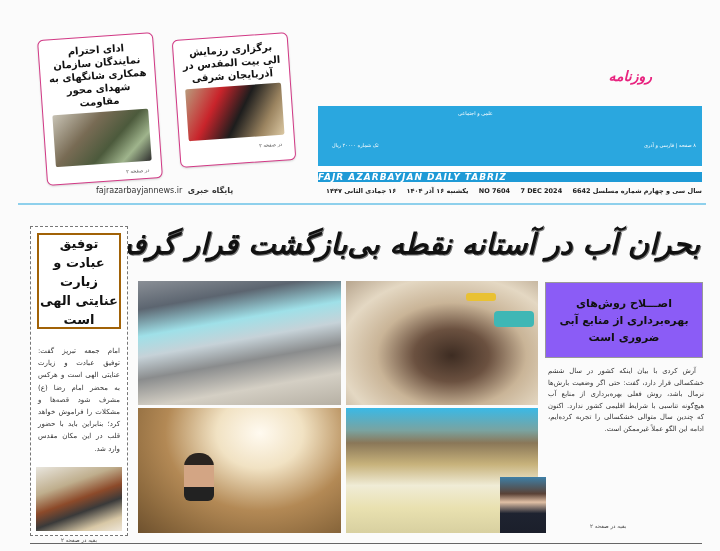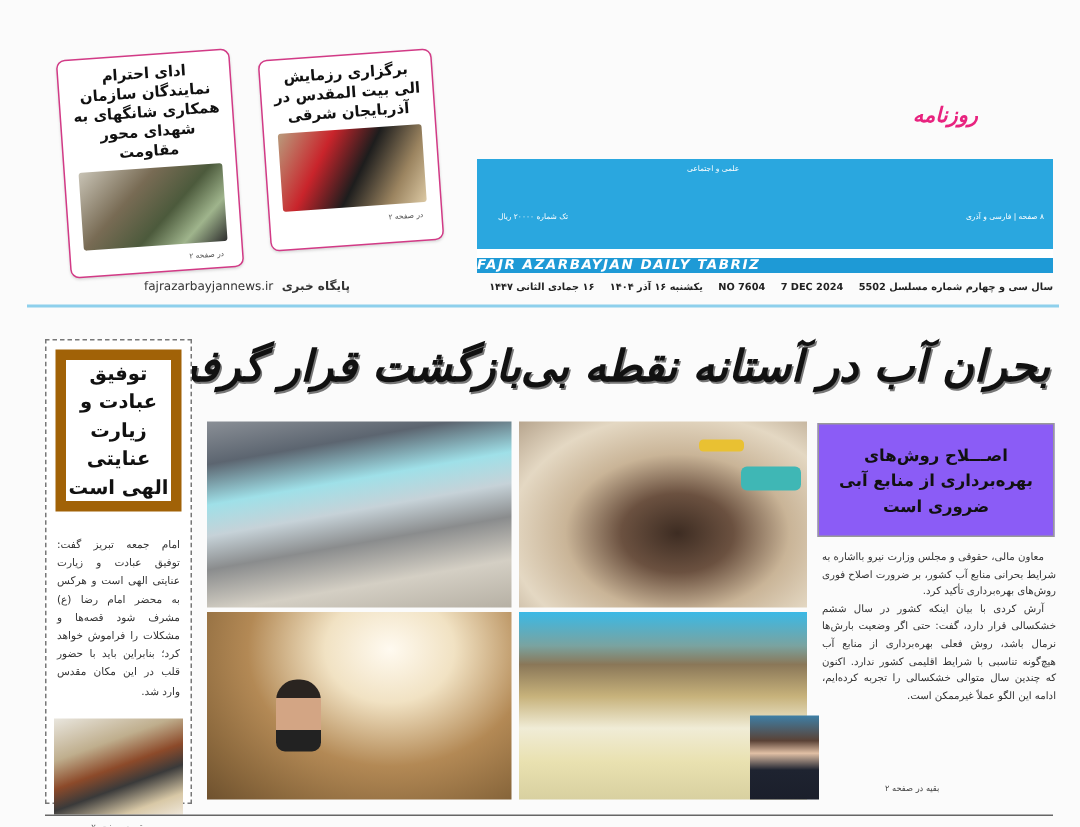--- a/index.html
+++ b/index.html
@@ -33,21 +33,21 @@
 
   .website{position:absolute;left:96px;top:186px;font-size:8px;color:#333;white-space:nowrap;}
   .website .fa{font-weight:bold;margin-left:3px;}
   .top-rule{position:absolute;left:18px;top:203px;width:688px;height:2px;background:#8ed0ec;}
 
   
   .headline{position:absolute;left:140px;top:224px;width:560px;text-align:right;direction:rtl;font-family:"DejaVu Sans",sans-serif;font-weight:bold;font-style:italic;font-size:29px;line-height:40px;color:#111;text-shadow:1px 1px 0 #777;letter-spacing:-0.5px;white-space:nowrap;}
 
   
   .sidebox{position:absolute;left:30px;top:226px;width:98px;height:310px;border:1px dashed #777;background:#fff;}
-  .side-head{margin:6px;border:7px solid #a16207;height:108px;display:flex;align-items:center;justify-content:center;text-align:center;direction:rtl;font-weight:bold;font-size:13px;line-height:19px;color:#111;}
+  .side-head{margin:6px;border:2px solid #a16207;height:96px;display:flex;align-items:center;justify-content:center;text-align:center;direction:rtl;font-weight:bold;font-size:13px;line-height:19px;color:#111;}
   .side-body{direction:rtl;text-align:justify;font-size:7px;line-height:12.2px;color:#333;padding:10px 7px 0;}
   .side-img{margin:12px auto 0;width:86px;height:64px;background:linear-gradient(160deg,#e9e6de 0%,#bfae8d 30%,#8c4a2a 50%,#3a3a3a 65%,#d8c8a6 85%,#efe7da 100%);}
   .side-ref{direction:rtl;text-align:center;font-size:5.5px;color:#444;margin-top:6px;}
 
   
   .photo{position:absolute;}
   .p1{left:138px;top:281px;width:203px;height:124px;background:linear-gradient(170deg,#8a8f96 0%,#5c6570 18%,#9fe0e8 35%,#c6d2d8 48%,#8a8c8d 62%,#d4cfc4 80%,#b6b0a4 100%);}
   .p2{left:346px;top:281px;width:192px;height:124px;background:radial-gradient(ellipse at 55% 60%,#3d2c22 0%,#6b5140 25%,#c9b497 50%,#e4d8c3 75%,#b7a58e 100%);}
   .p2 .tap{position:absolute;right:4px;top:30px;width:40px;height:16px;background:#3fb7b5;border-radius:4px;}
   .p2 .tap2{position:absolute;right:42px;top:12px;width:30px;height:8px;background:#e9c132;border-radius:3px;}
@@ -74,21 +74,21 @@
     <div class="white-strip"></div>
     <div class="blue-strip"></div>
     <div class="sub-en">FAJR AZARBAYJAN  DAILY TABRIZ</div>
     <div class="ruznameh">روزنامه</div>
     <div class="tagline">علمی و اجتماعی</div>
     <div class="pages-note">۸ صفحه | فارسی و آذری</div>
     <div class="price-note">تک شماره ۲۰۰۰۰ ریال</div>
   </div>
 
   <div class="dateline">
-    <span>سال سی و چهارم شماره مسلسل 5502</span>
+    <span>سال سی و چهارم شماره مسلسل 6642</span>
     <span>NO 7604</span>
     <span>7 DEC 2024</span>
     <span>یکشنبه ۱۶ آذر ۱۴۰۴</span>
     <span>۱۶ جمادی الثانی ۱۴۴۷</span>
   </div>
 
   <div class="card card1">
     <div class="card-title">ادای احترام نمایندگان سازمان همکاری شانگهای به شهدای محور مقاومت</div>
     <div class="card-img img-funeral"></div>
     <div class="card-ref">در صفحه ۲</div>
@@ -120,19 +120,18 @@
     <div class="tap"></div>
   </div>
   <div class="photo p3">
     <div class="kid"></div>
   </div>
   <div class="photo p4"></div>
   <div class="photo p5"></div>
 
   <div class="rbox">اصـــلاح روش‌های بهره‌برداری از منابع آبی ضروری است</div>
   <div class="rbody">
-    <p>معاون مالی، حقوقی و مجلس وزارت نیرو بااشاره به شرایط بحرانی منابع آب کشور، بر ضرورت اصلاح فوری روش‌های بهره‌برداری تأکید کرد.</p>
     <p>آرش کردی با بیان اینکه کشور در سال ششم خشکسالی قرار دارد، گفت: حتی اگر وضعیت بارش‌ها نرمال باشد، روش فعلی بهره‌برداری از منابع آب هیچ‌گونه تناسبی با شرایط اقلیمی کشور ندارد. اکنون که چندین سال متوالی خشکسالی را تجربه کرده‌ایم، ادامه این الگو عملاً غیرممکن است.</p>
   </div>
   <div class="rref">بقیه در صفحه ۲</div>
 
   <div class="bottom-rule"></div>
 </div>
 
 </body></html>

